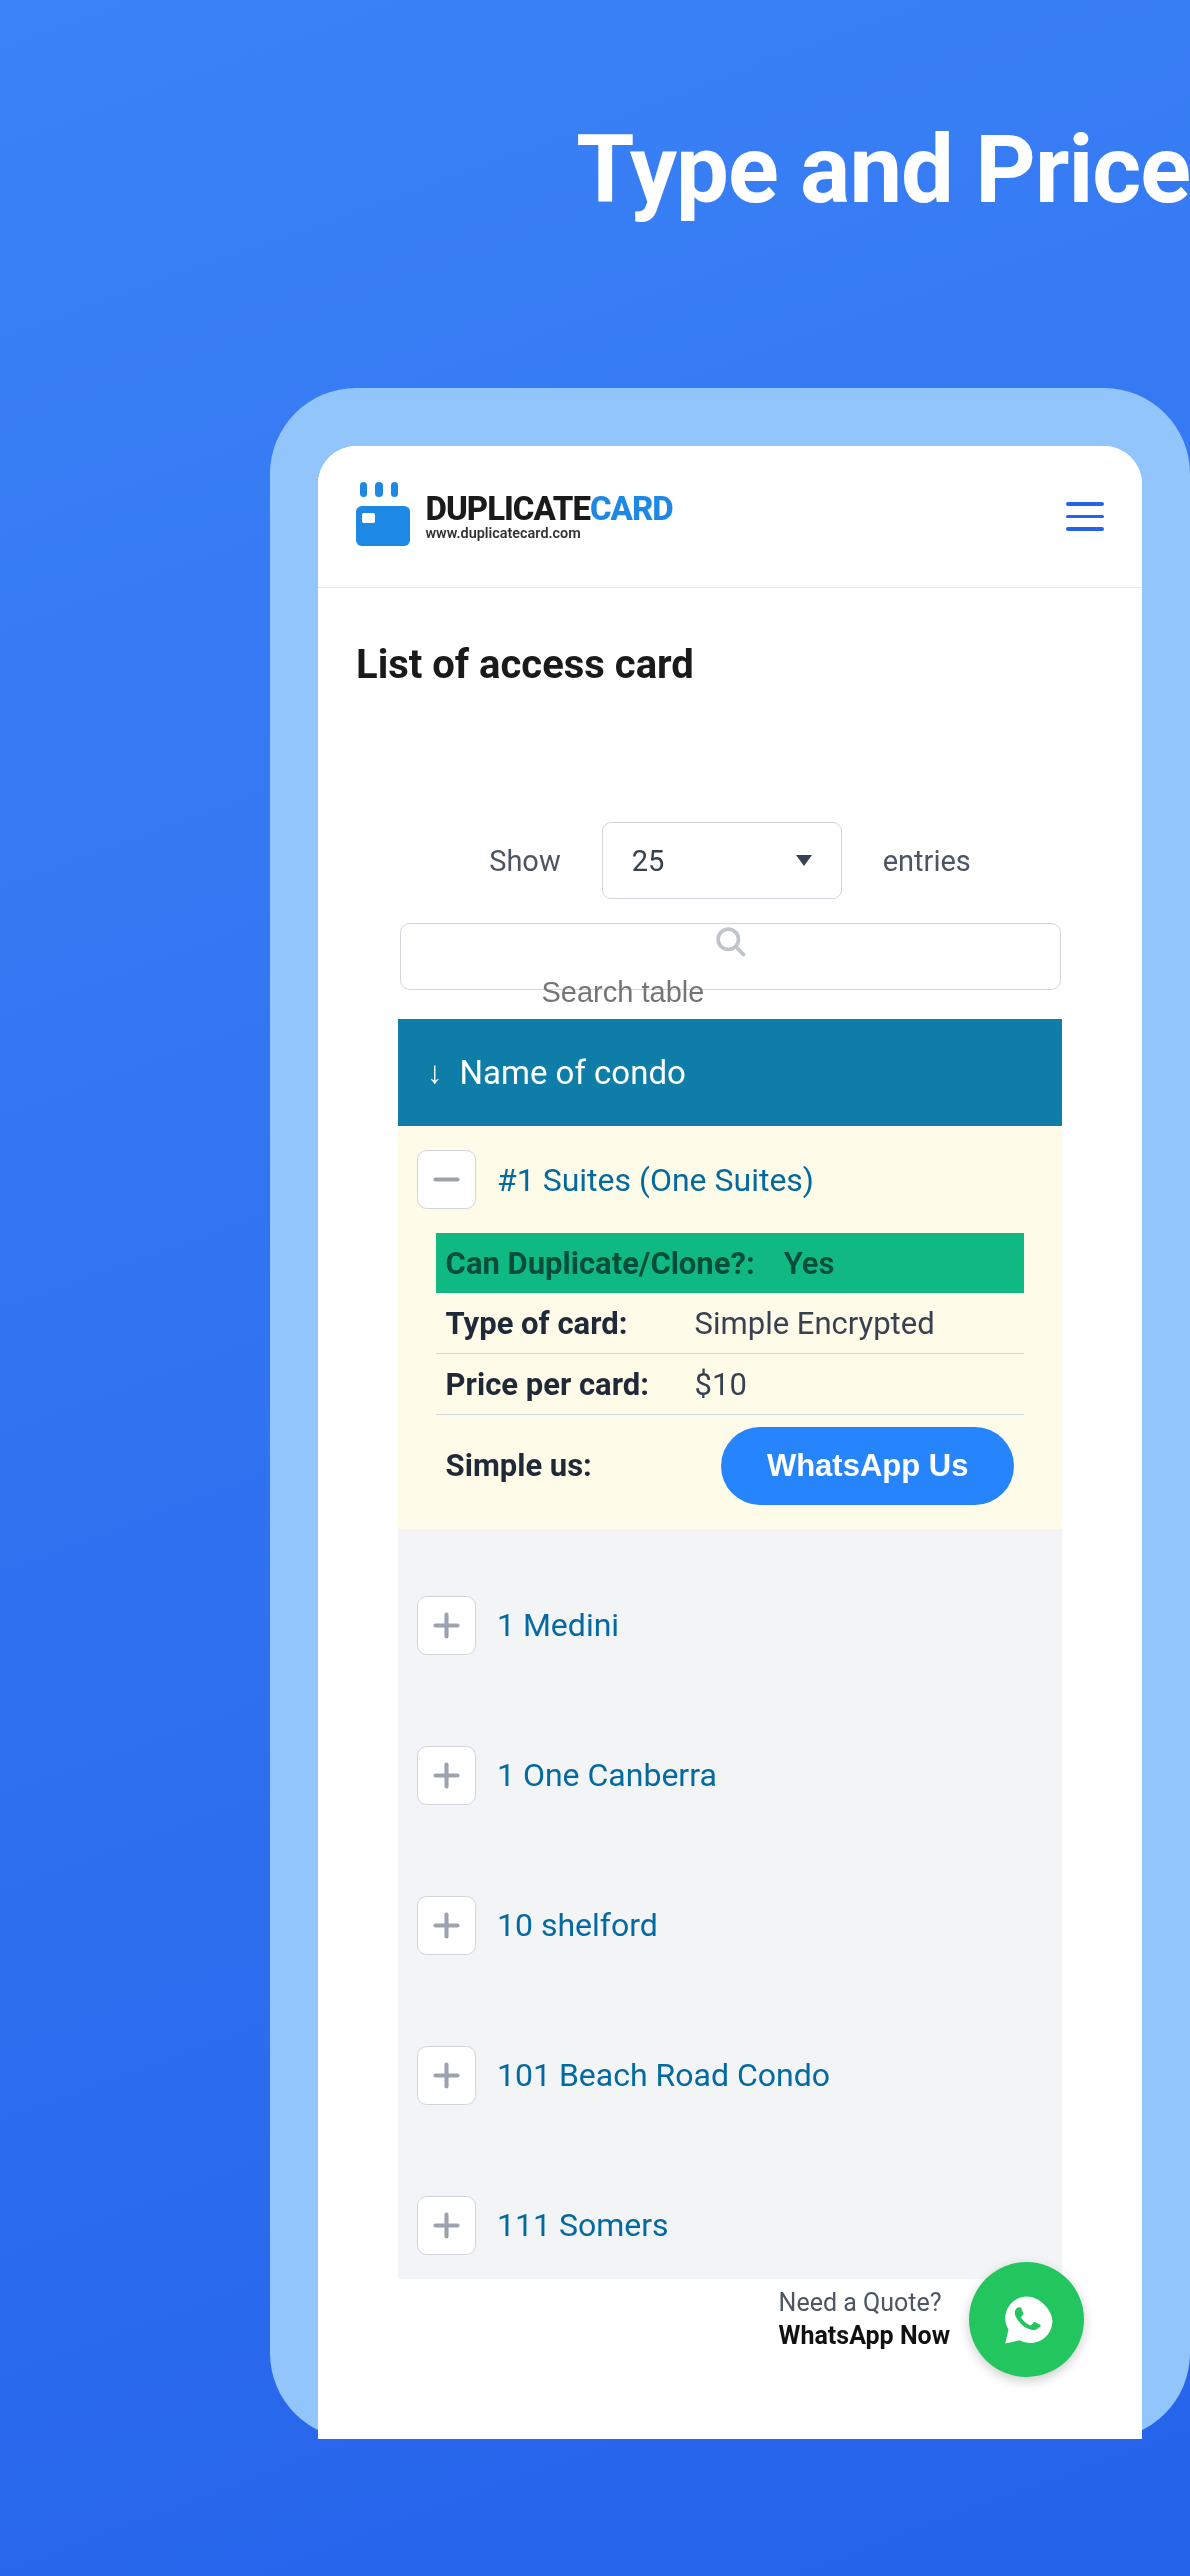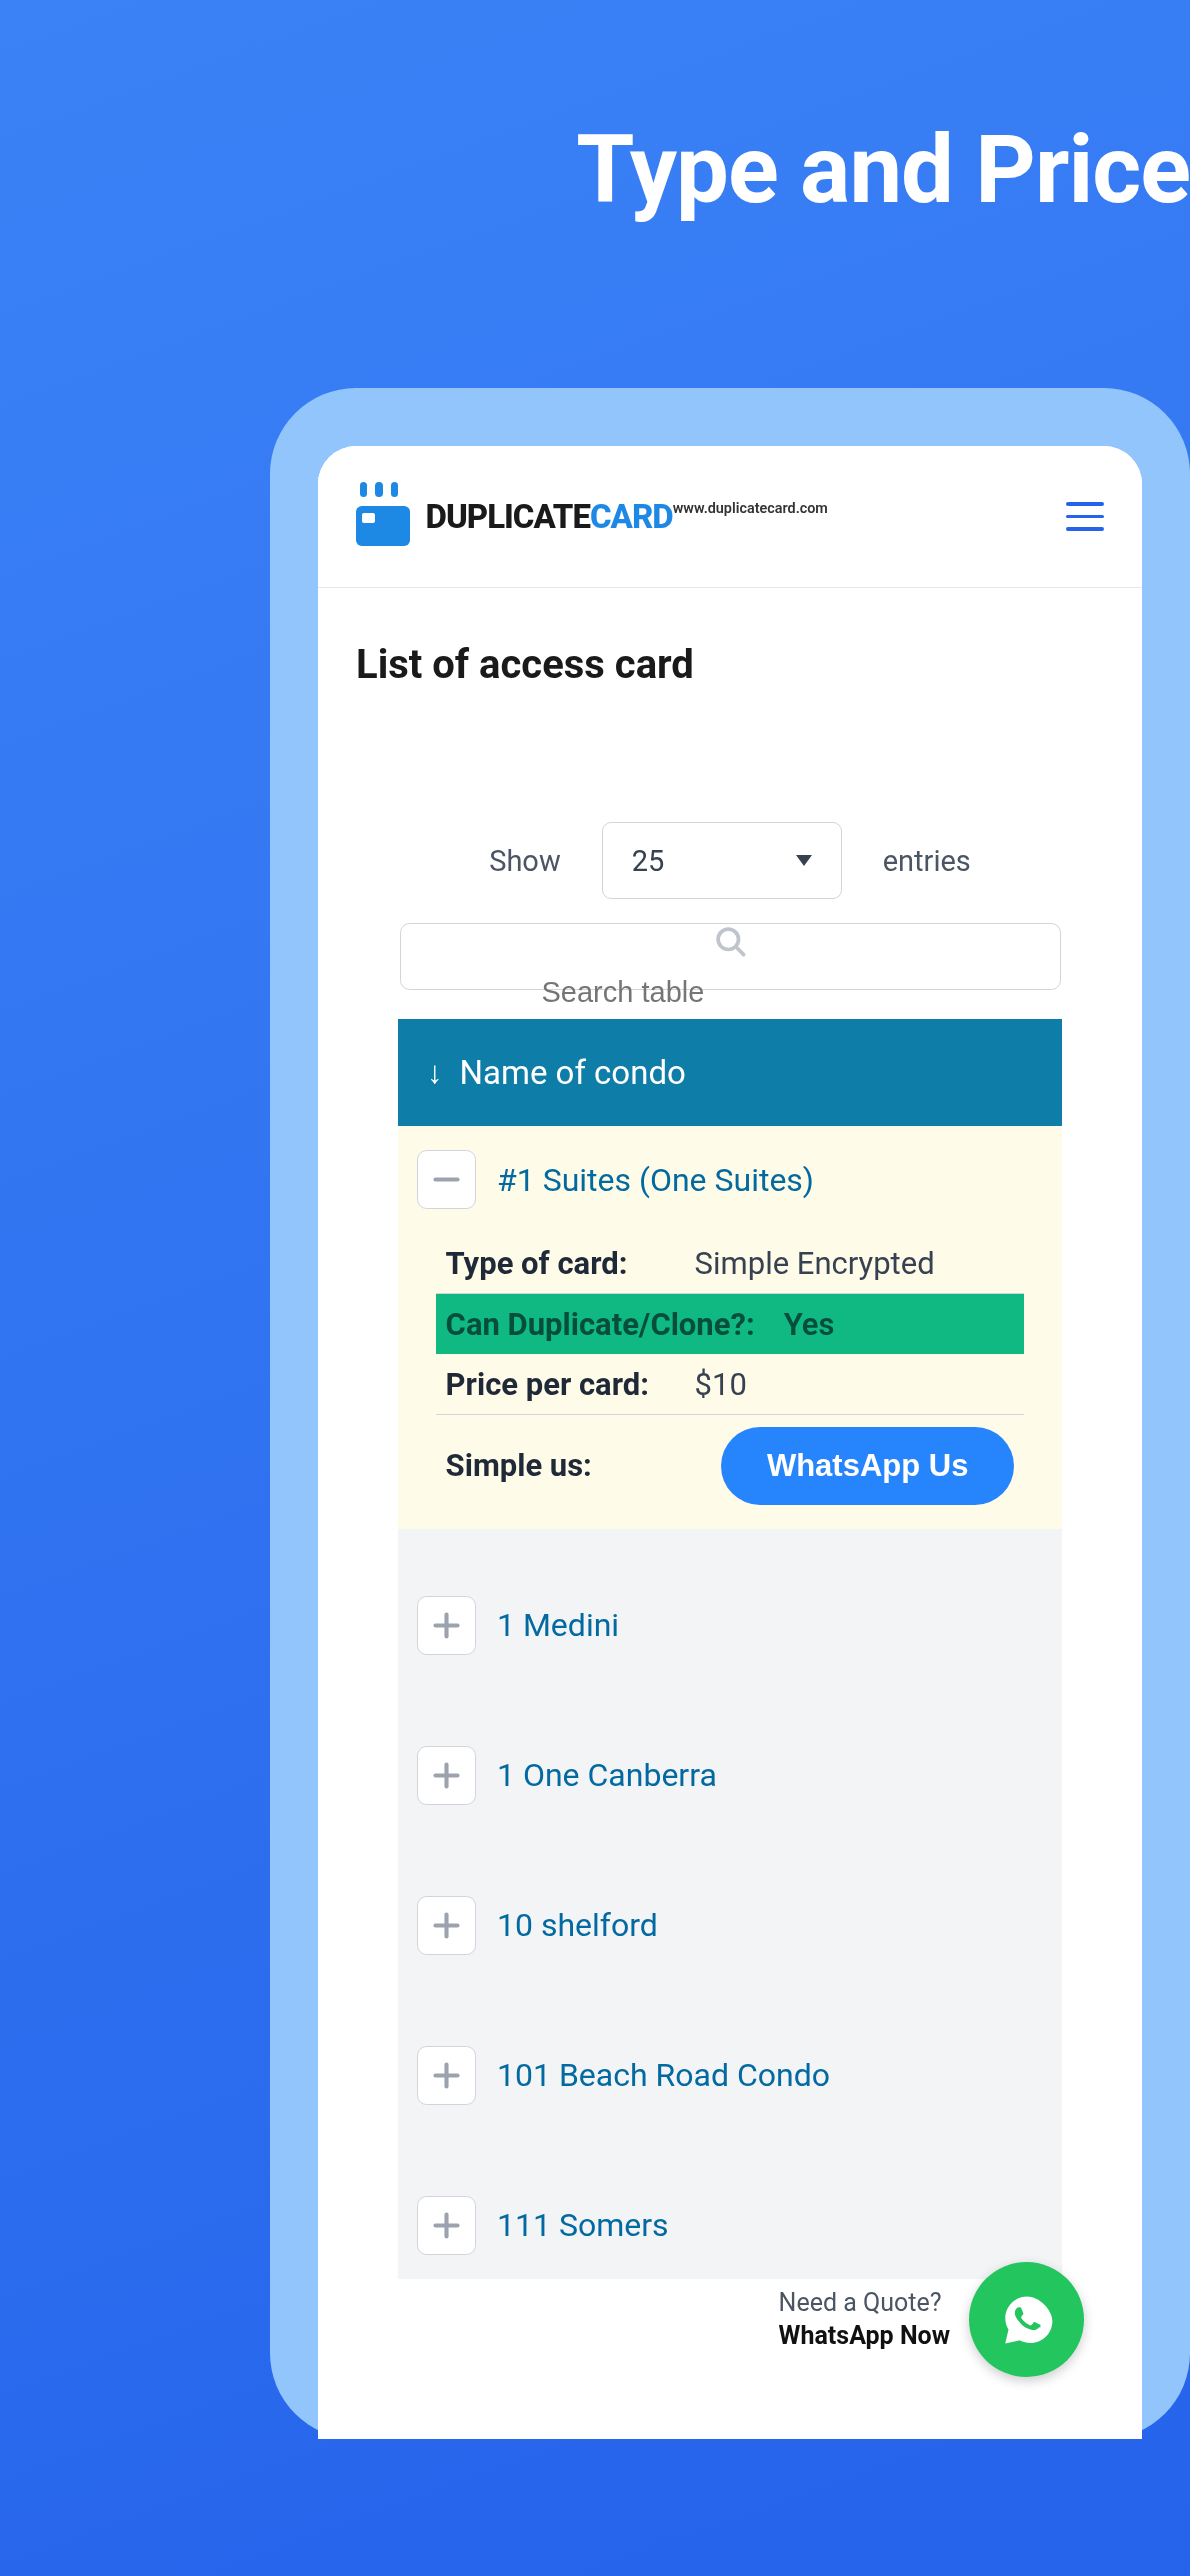--- a/index.html
+++ b/index.html
@@ -88,20 +88,21 @@
     gap: 7.7px;
   }
   .logo-dot {
     width: 7.7px;
     height: 15.3px;
     background: #1e88e5;
     border-radius: 3.8px;
   }
   .logo-text {
     display: flex;
+    flex-direction: column;
     line-height: 1;
   }
   .logo-main {
     font-size: 33px;
     font-weight: 800;
     letter-spacing: -1px;
   }
   .logo-main .dup { color: #1a1a1a; }
   .logo-main .card { color: #1e88e5; }
   .logo-sub {
@@ -374,27 +375,27 @@
           <div class="row-item row-expanded-bg">
             <div class="toggle-btn">
               <svg viewBox="0 0 24 24" stroke="#9ca3af" stroke-width="3" stroke-linecap="round">
                   <line x1="4" y1="12" x2="20" y2="12"></line>
                 </svg>
             </div>
             <span>#1 Suites (One Suites)</span>
           </div>
 
           <div class="details-panel">
+            <div class="detail-row highlight">
+              <span class="detail-label">Can Duplicate/Clone?:</span>
+              <span class="detail-value">Yes</span>
+            </div>
             <div class="detail-row">
               <span class="detail-label">Type of card:</span>
               <span class="detail-value">Simple Encrypted</span>
-            </div>
-            <div class="detail-row highlight">
-              <span class="detail-label">Can Duplicate/Clone?:</span>
-              <span class="detail-value">Yes</span>
             </div>
             <div class="detail-row">
               <span class="detail-label">Price per card:</span>
               <span class="detail-value">$10</span>
             </div>
             <div class="contact-row">
               <span class="detail-label">Simple us:</span>
               <button class="whatsapp-btn">WhatsApp Us</button>
             </div>
           </div>

